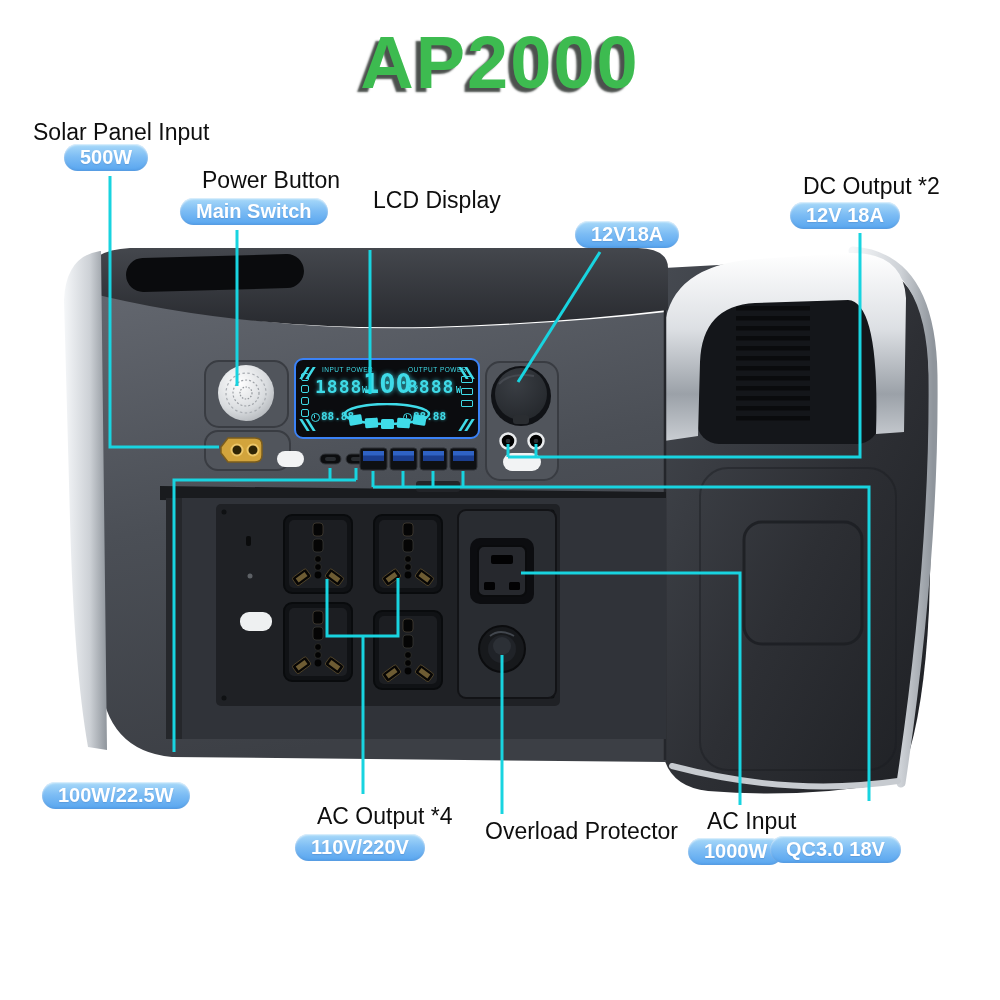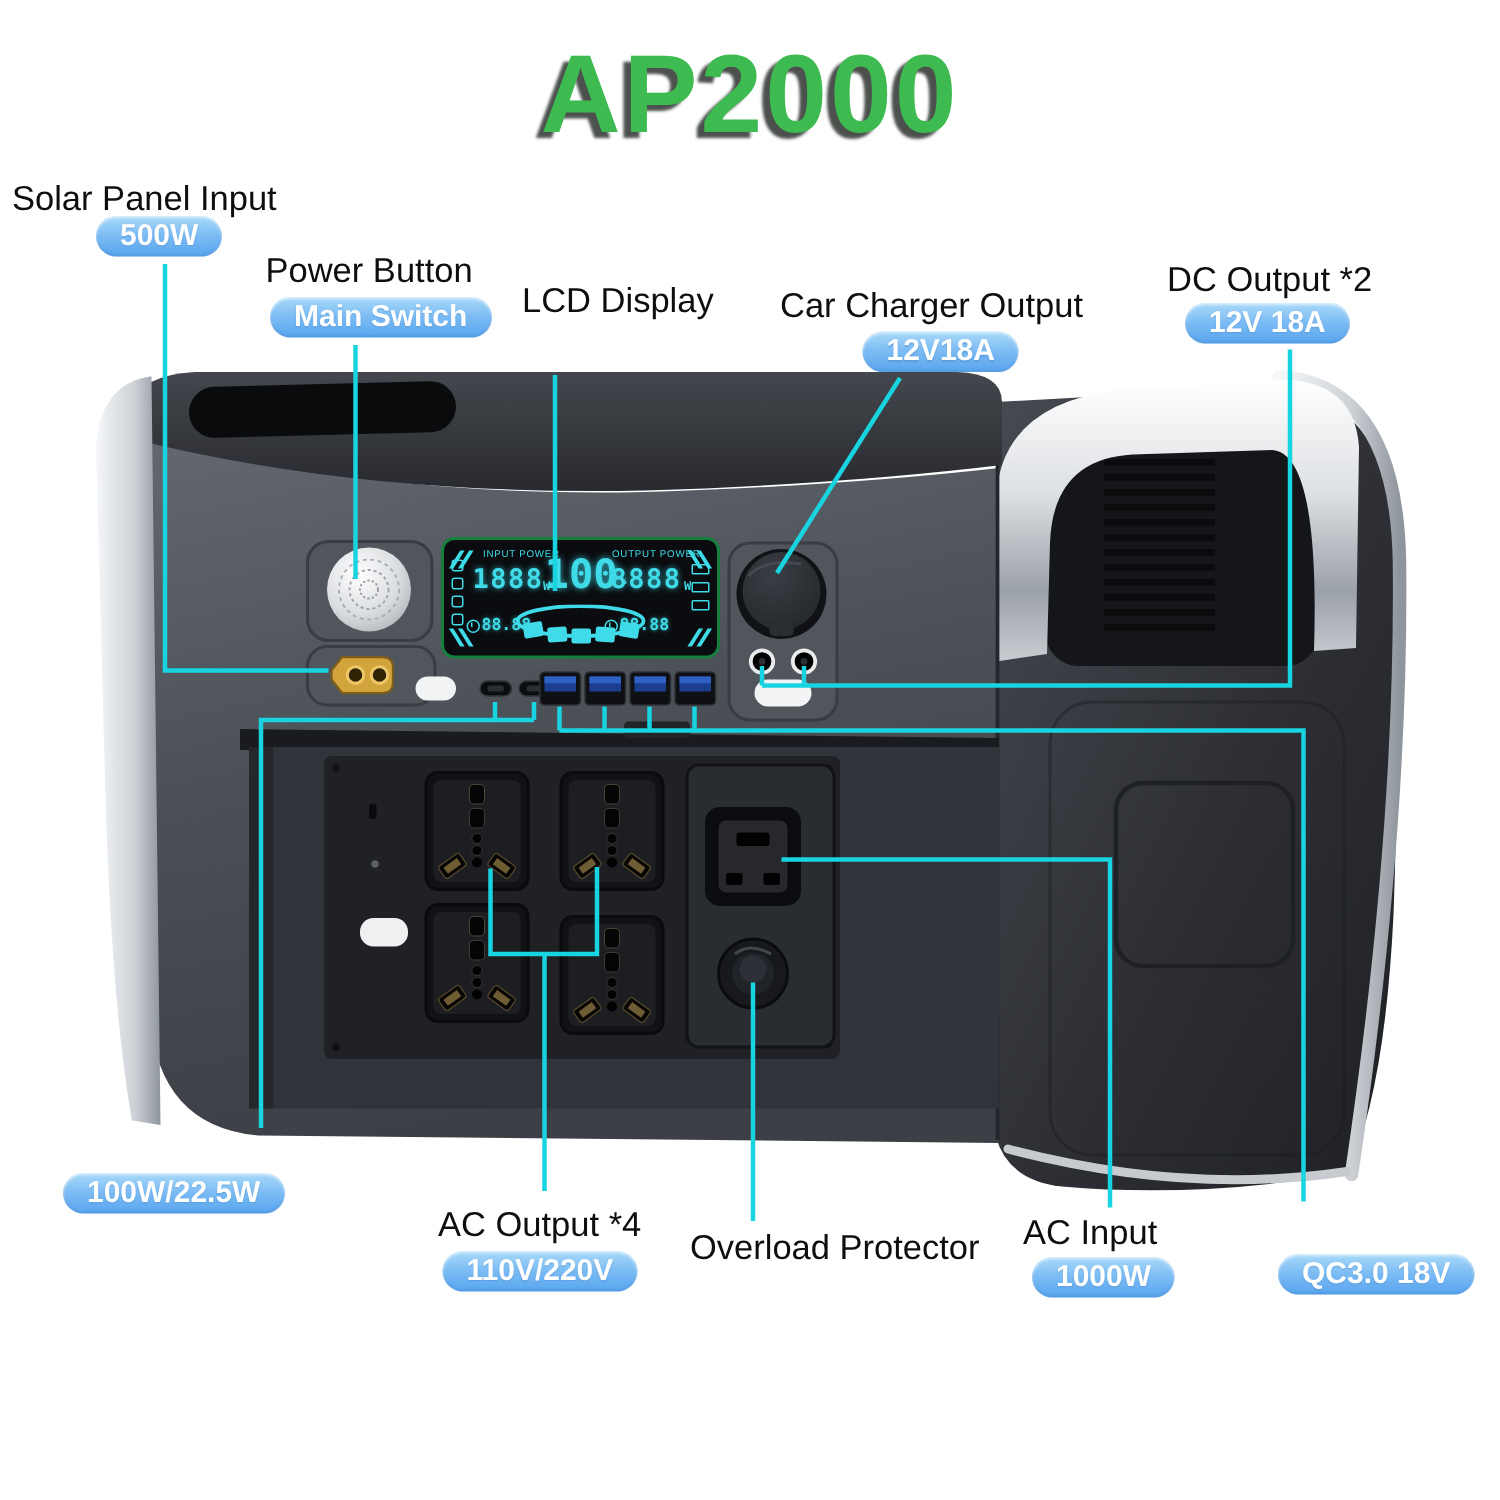--- a/index.html
+++ b/index.html
@@ -1,32 +1,32 @@
 <!DOCTYPE html>
 <html><head>
 <meta charset="utf-8">
 <style>
   html,body{margin:0;padding:0;background:#fff;}
   #page{position:relative;width:1000px;height:1000px;background:#fff;overflow:hidden;
         font-family:"Liberation Sans",sans-serif;text-decoration:underline;}
   svg{position:absolute;left:0;top:0;}
   #device-svg{z-index:1;}
   #lines-svg{z-index:50;pointer-events:none;}
-  .label{position:absolute;z-index:60;font-size:23px;color:#0e0e0e;white-space:nowrap;}
+  .label{position:absolute;z-index:60;font-size:23px;color:#0e0e0e;white-space:nowrap;margin-left:25px;}
   .badge{position:absolute;z-index:60;font-size:20px;font-weight:bold;color:#fff;white-space:nowrap;
          padding:2px 16px;border-radius:16px;
          background:linear-gradient(180deg,#a9daf9 0%,#7cbcf4 48%,#58a5ef 100%);
          box-shadow:inset 0 1px 2px rgba(255,255,255,.75), inset 0 -1px 2px rgba(60,120,190,.35);
          text-shadow:0 1px 1px rgba(80,140,205,.55);}
   #title{position:absolute;left:0;right:0;top:20px;z-index:60;text-align:center;
          font-size:74px;font-weight:bold;letter-spacing:2px;color:#3dbb50;
          text-shadow:-5px 4px 2px rgba(66,72,68,.95);}
   
   #lcd{position:absolute;left:294px;top:358px;width:182px;height:77px;z-index:10;
-       background:#0b0c0f;border:2px solid #15803d;border-radius:9px;color:#3fdbe8;
+       background:#0b0c0f;border:2px solid #3b82f6;border-radius:9px;color:#3fdbe8;
        font-family:"DejaVu Sans Mono",monospace;}
   #lcd *{position:absolute;}
   .lcd-small{font-size:6.5px;letter-spacing:.5px;font-family:"Liberation Sans",sans-serif;}
   .lcd-big{font-size:18px;font-weight:bold;letter-spacing:1px;text-shadow:0 0 4px rgba(63,219,232,.8);}
   .lcd-mid{font-size:11px;font-weight:bold;text-shadow:0 0 3px rgba(63,219,232,.7);}
   .lcd-soc{font-size:27px;font-weight:bold;text-shadow:0 0 5px rgba(63,219,232,.85);}
   .lcd-sub{font-size:8px;font-weight:bold;}
   .slash{width:3px;height:12px;background:#3fdbe8;transform:skewX(-32deg);}
   .slash2{width:3px;height:12px;background:#3fdbe8;transform:skewX(32deg);}
   .mini-clock{width:7px;height:7px;border:1px solid #3fdbe8;border-radius:50%;}
@@ -286,31 +286,30 @@
   </svg>
 
   <div class="label" style="left:8px;top:119px">Solar Panel Input</div>
   <div class="badge" style="left:64px;top:144px">500W</div>
 
   <div class="label" style="left:177px;top:167px">Power Button</div>
   <div class="badge" style="left:180px;top:198px">Main Switch</div>
 
   <div class="label" style="left:348px;top:187px">LCD Display</div>
 
-  <div class="label" style="left:520px;top:190px">Car Charger Output</div>
   <div class="badge" style="left:575px;top:221px">12V18A</div>
 
   <div class="label" style="left:778px;top:173px">DC Output *2</div>
   <div class="badge" style="left:790px;top:202px">12V 18A</div>
 
   <div class="badge" style="left:42px;top:782px">100W/22.5W</div>
 
   <div class="label" style="left:292px;top:803px">AC Output *4</div>
   <div class="badge" style="left:295px;top:834px">110V/220V</div>
 
   <div class="label" style="left:460px;top:818px">Overload Protector</div>
 
   <div class="label" style="left:682px;top:808px">AC Input</div>
   <div class="badge" style="left:688px;top:838px">1000W</div>
 
-  <div class="badge" style="left:852px;top:836px">QC3.0 18V</div>
+  <div class="badge" style="left:770px;top:836px">QC3.0 18V</div>
 
 </div>
 
 </body></html>

